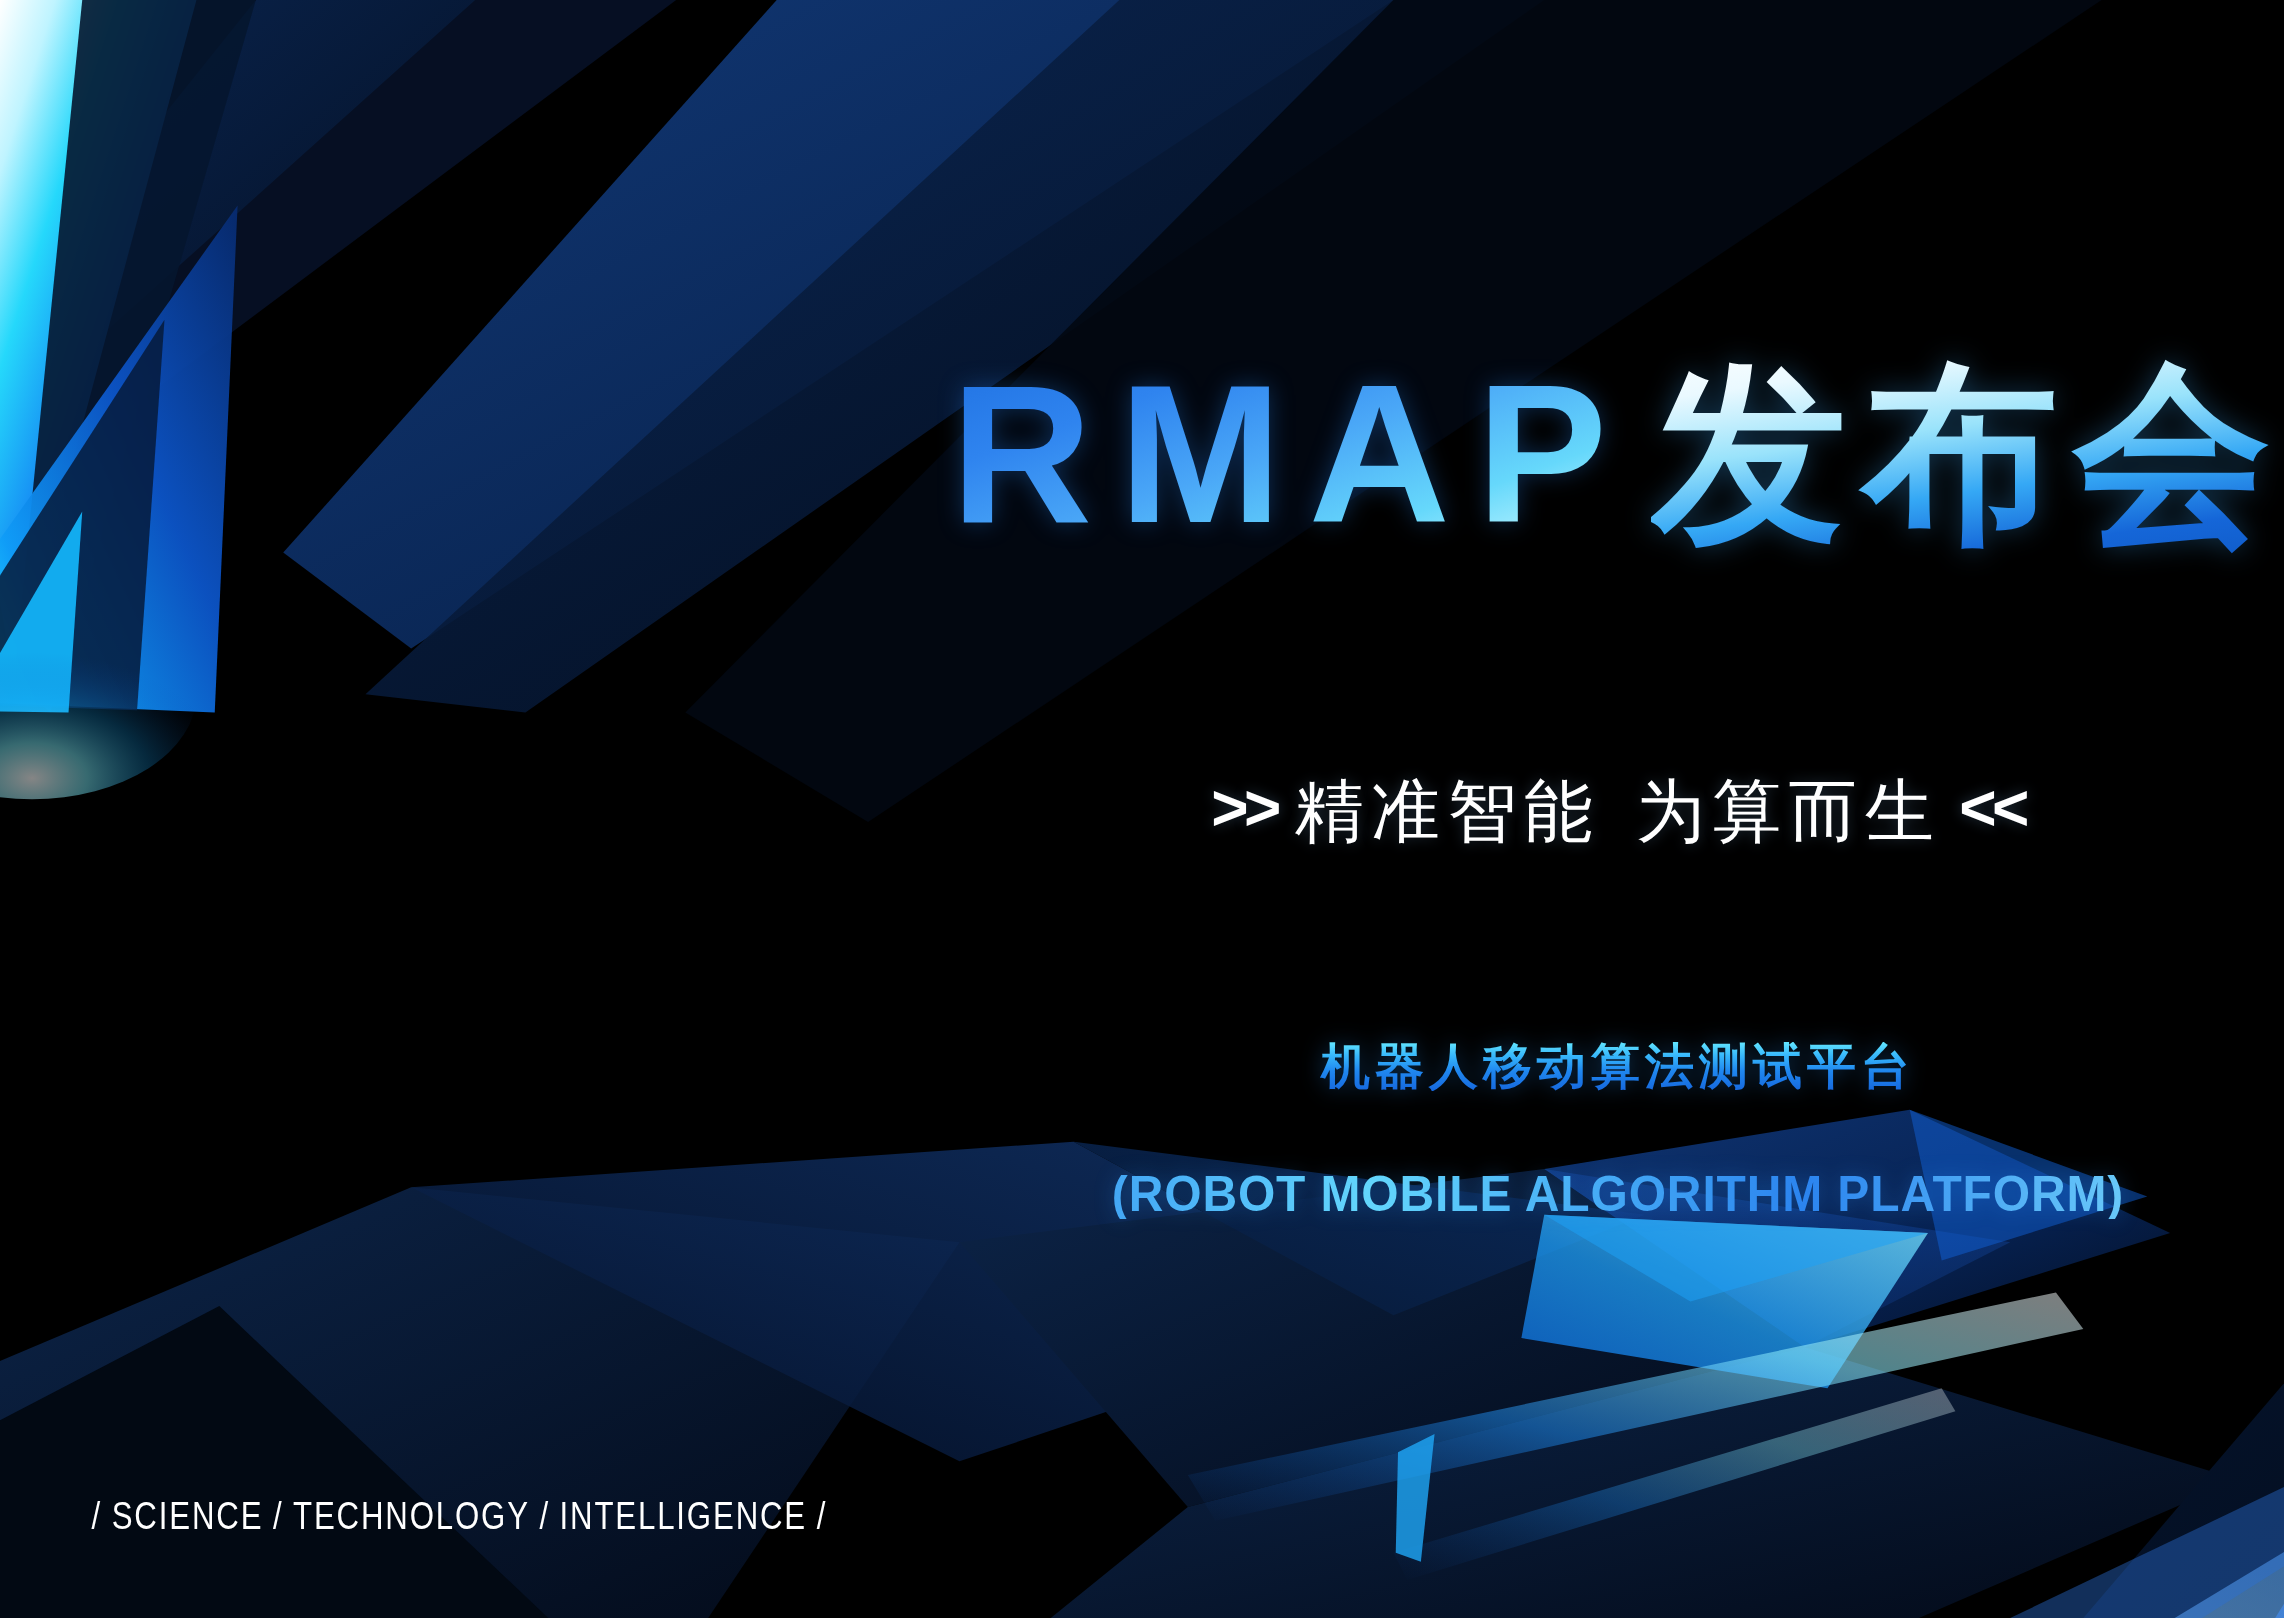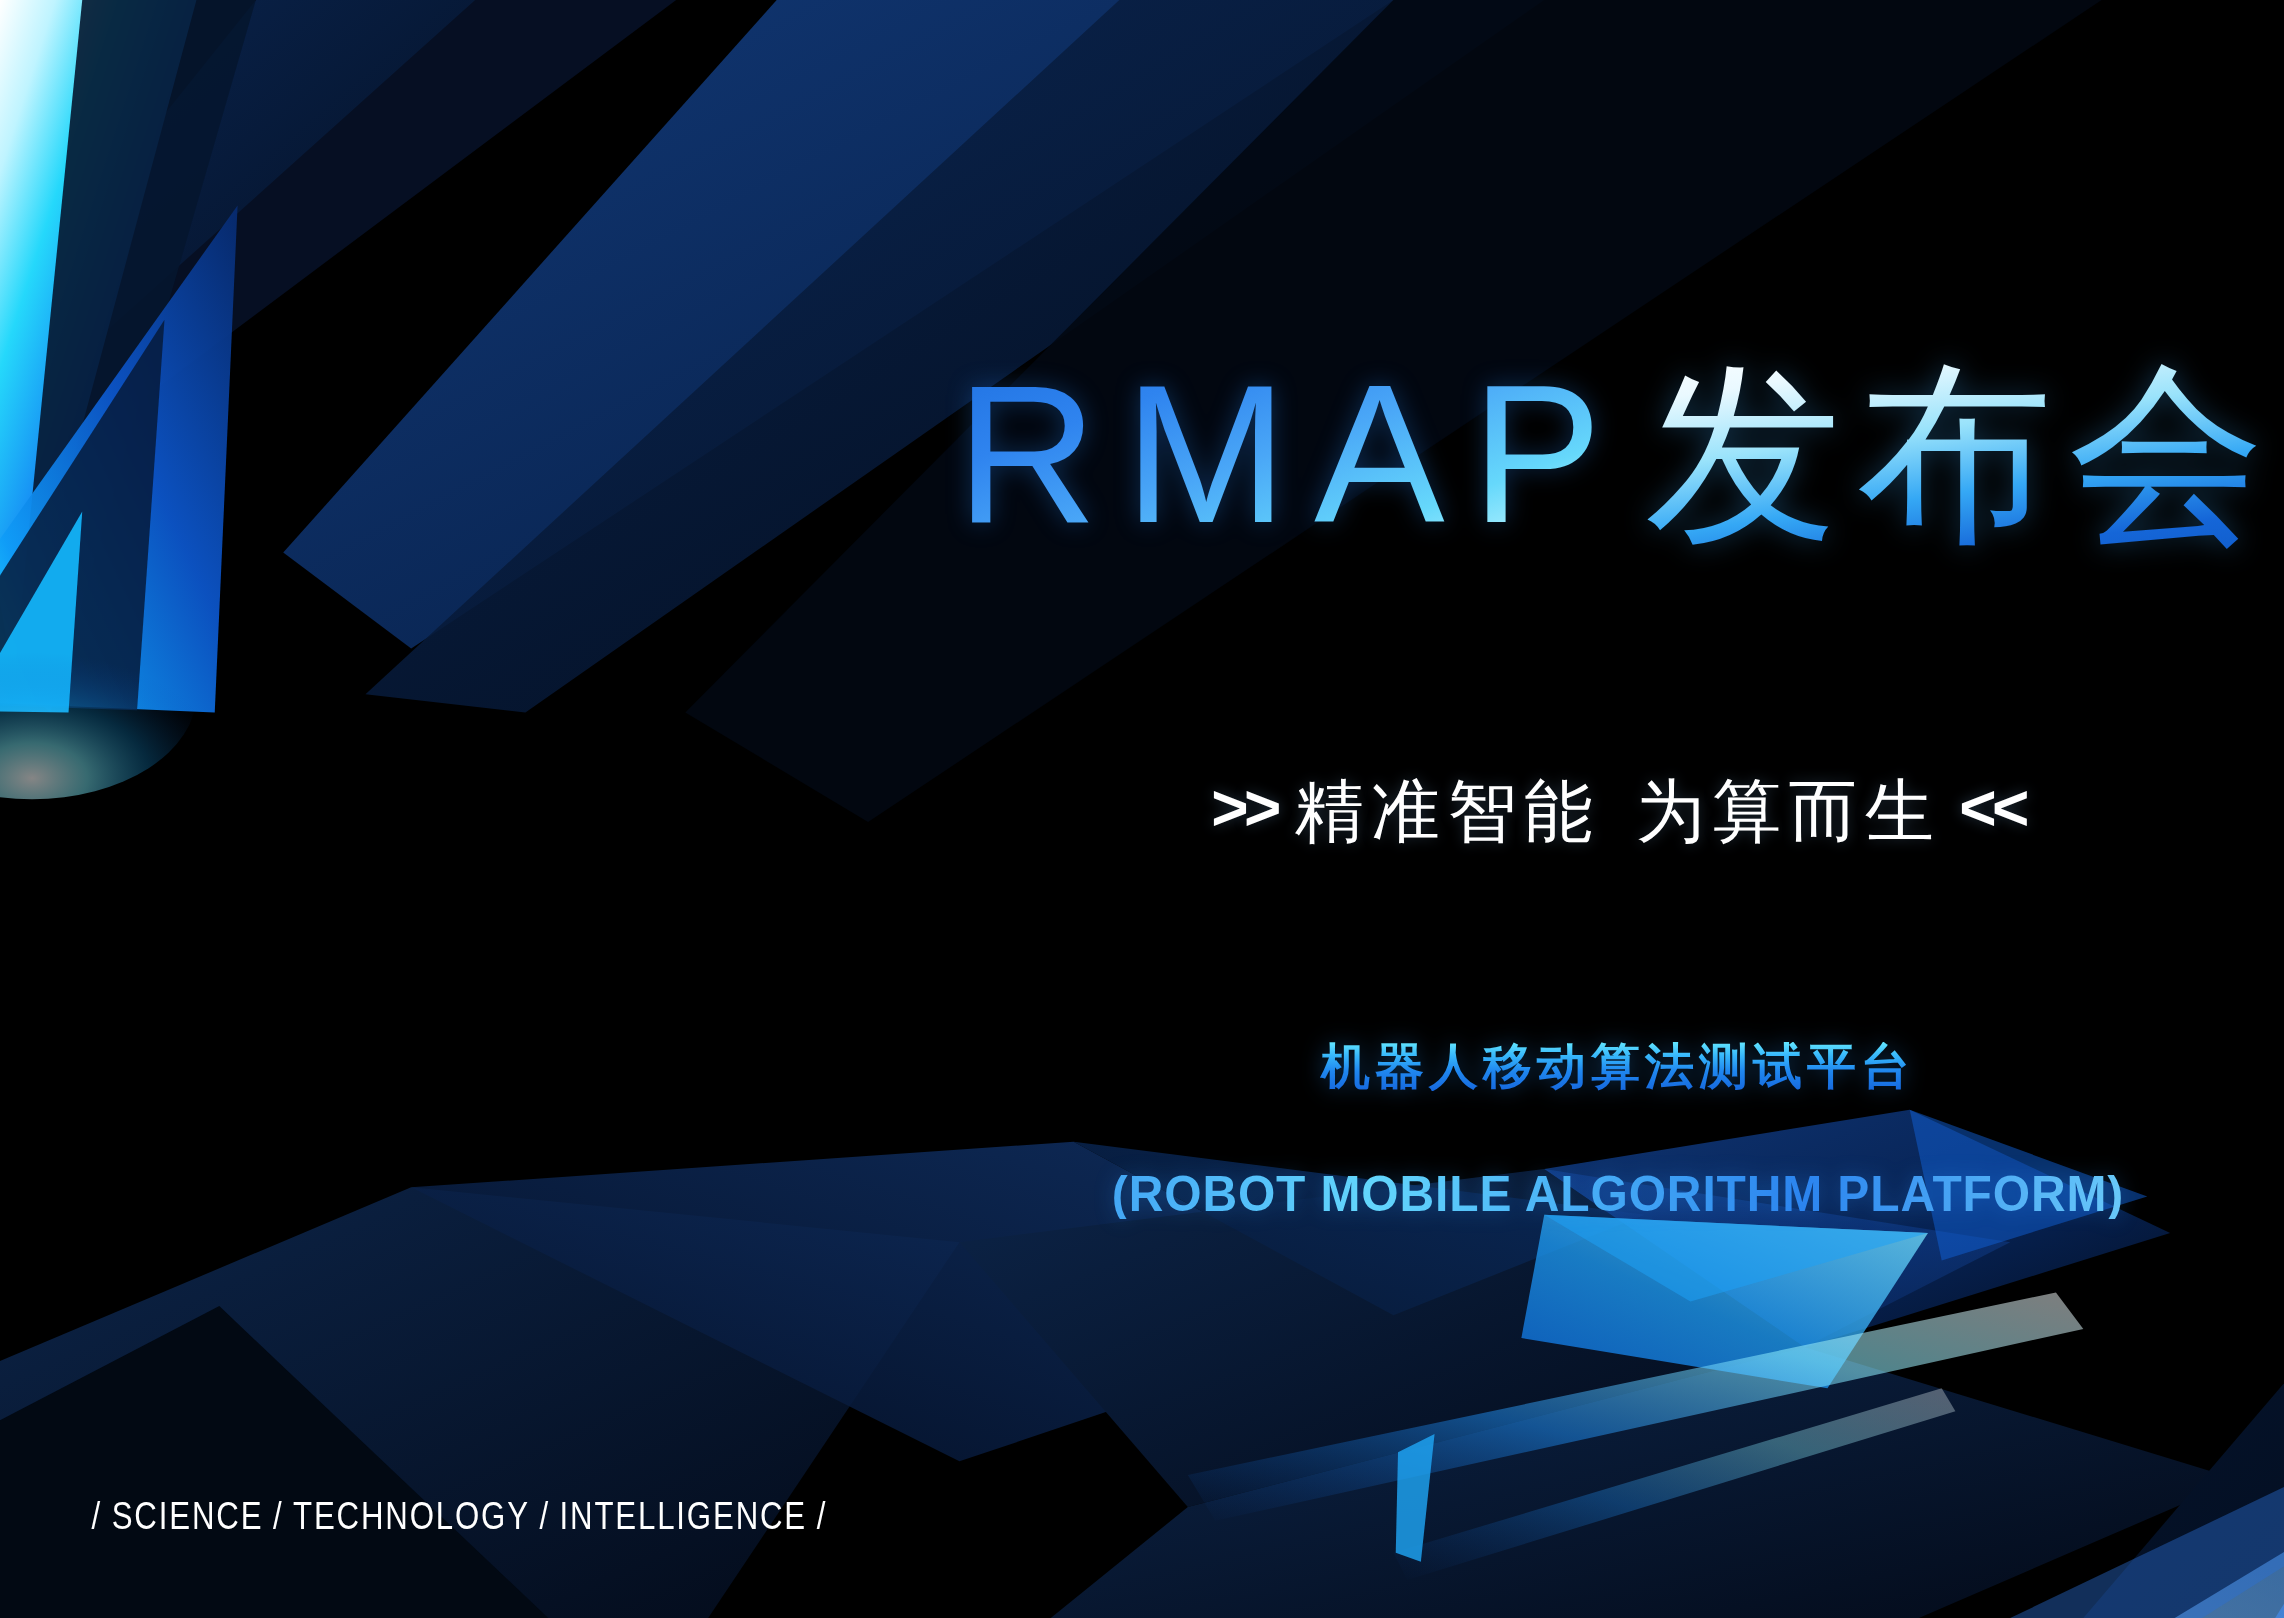--- a/index.html
+++ b/index.html
@@ -21,21 +21,21 @@
     position:absolute;
     left:0; right:0; top:345px;
     text-align:center;
     z-index:30;
     white-space:nowrap;
     line-height:1;
   }
   #main-title .tt{
     display:inline-block;
     font-size:196px;
-    font-weight:400;
+    font-weight:700;
     line-height:1.12;
   }
   #title-latin{
     letter-spacing:26.5px;
     background:linear-gradient(160deg,#1e6fe0 0%,#2f84ef 26%,#4aa7f7 48%,#66d8fb 72%,#b6f3ff 88%,#ffffff 100%);
     -webkit-background-clip:text;background-clip:text;
     color:transparent;-webkit-text-fill-color:transparent;
     filter:drop-shadow(0 0 12px rgba(40,140,255,.30));
   }
   #title-cjk{

